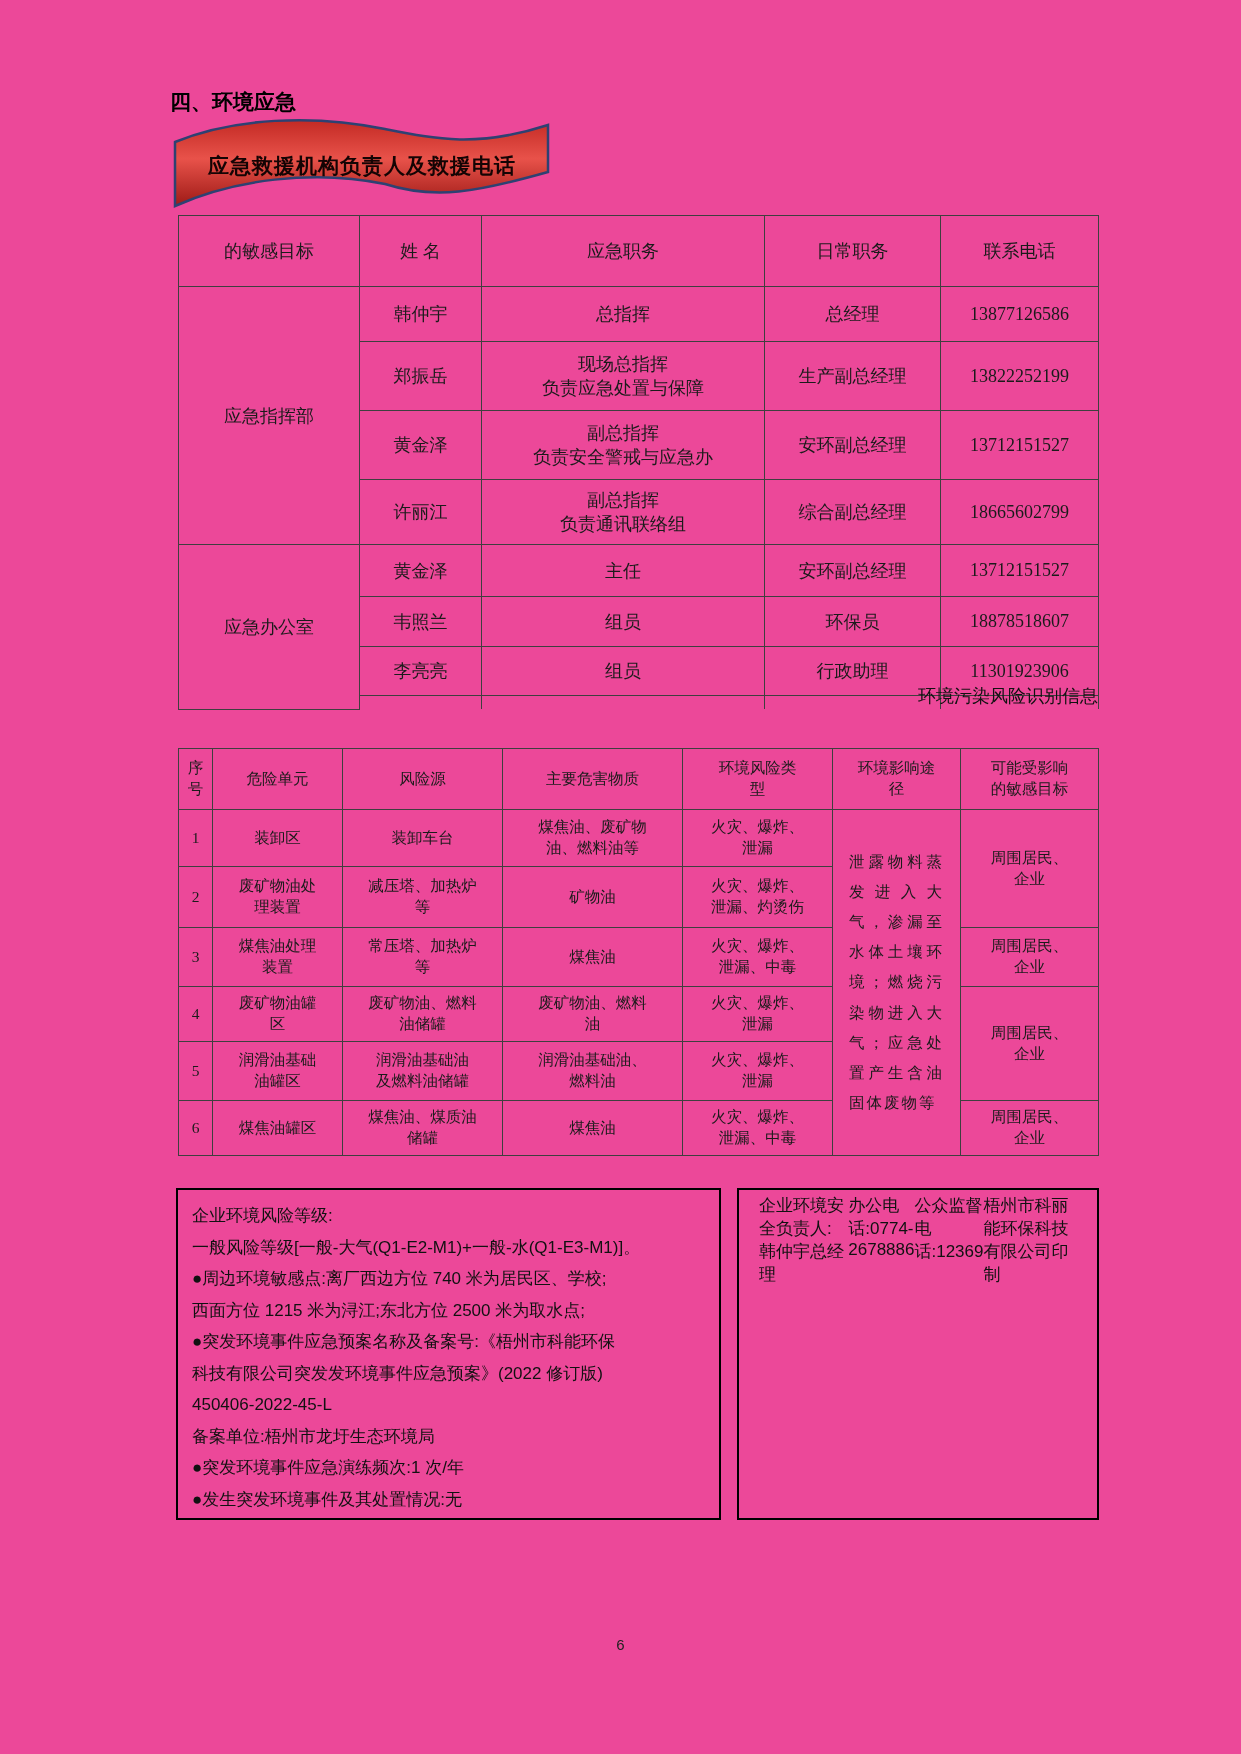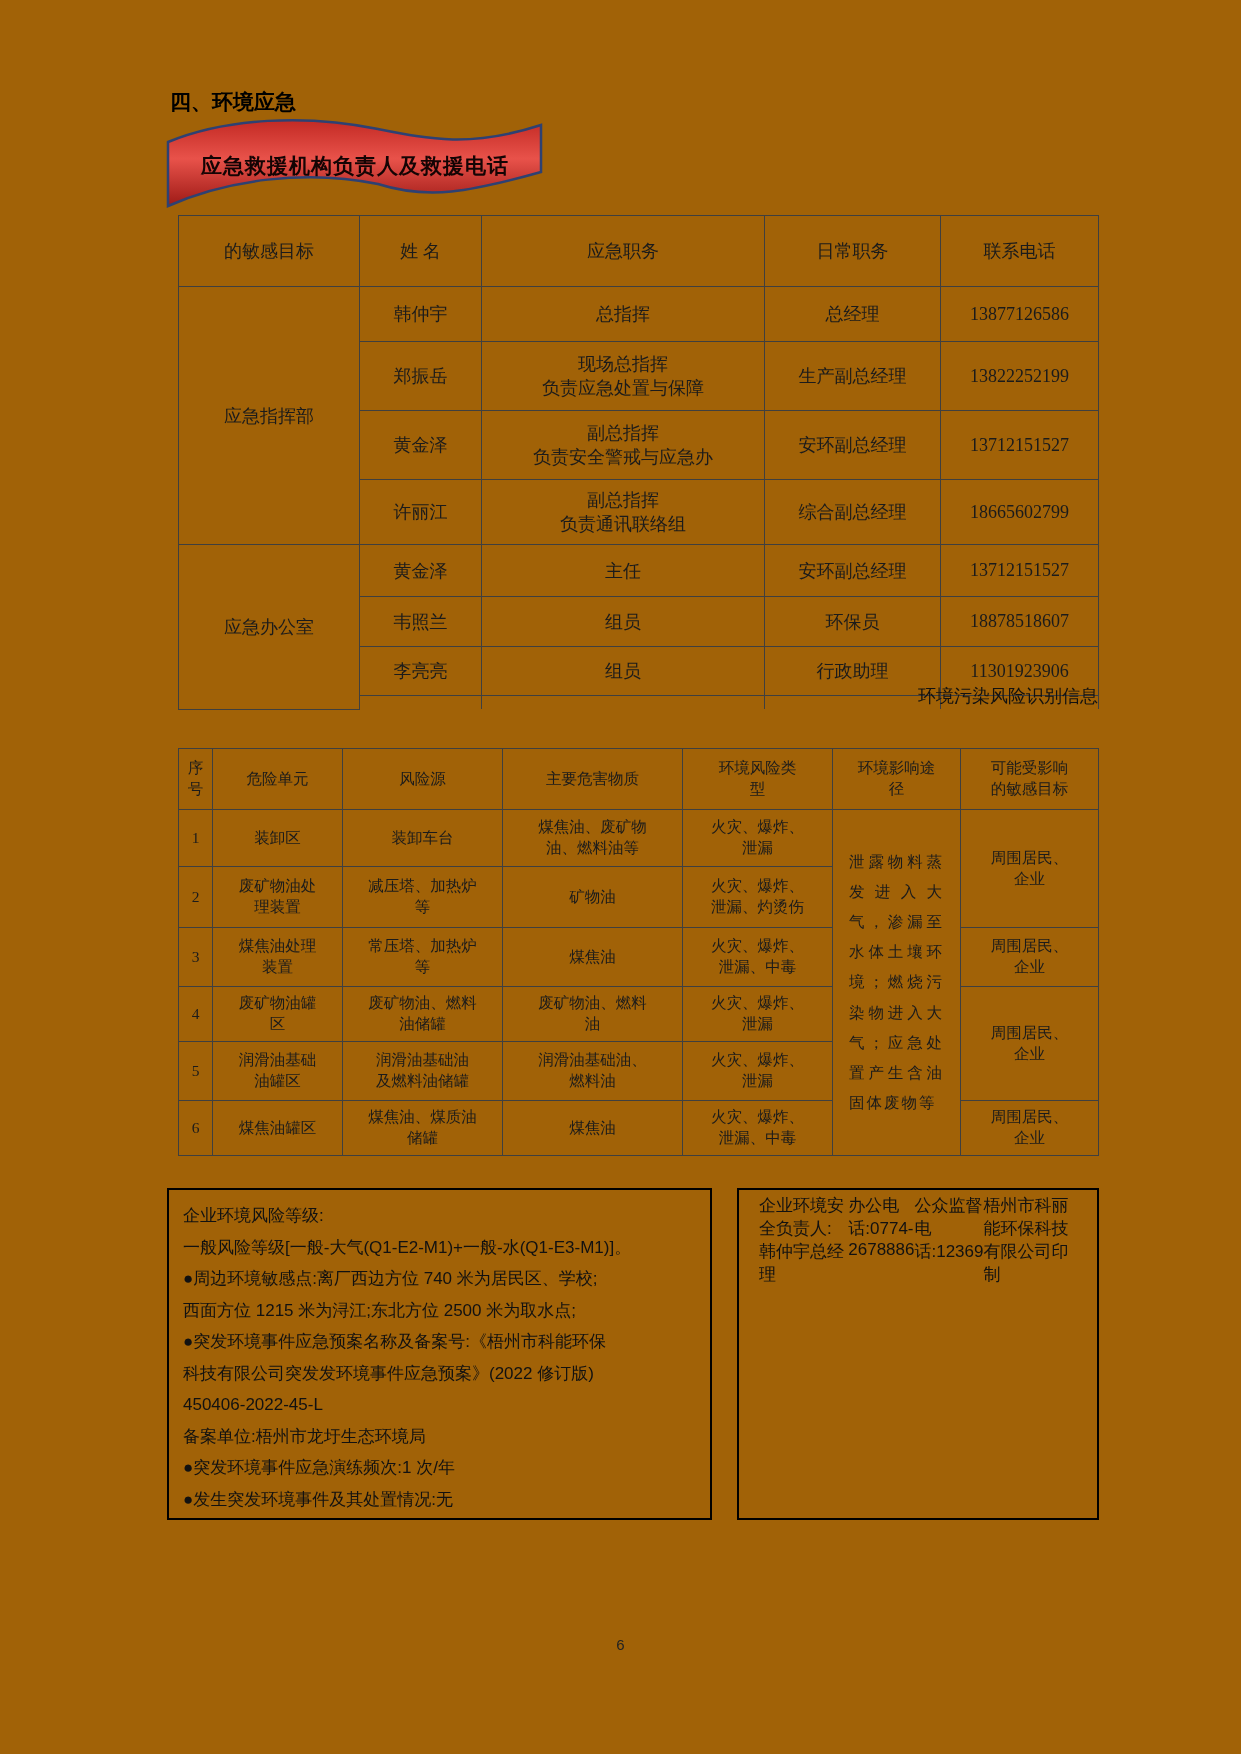--- a/index.html
+++ b/index.html
@@ -1,27 +1,27 @@
 <!DOCTYPE html>
 <html><head>
 <meta charset="utf-8">
 <style>
   html,body { margin:0; padding:0; background:#ffffff; }
   .page {
-    position:relative; width:1241px; height:1754px; background:#a16207;
+    position:relative; width:1241px; height:1754px; background:#ec4899;
     font-family:"Liberation Serif","DejaVu Serif",serif; color:#1b1b1b;
     overflow:hidden;
   }
   .doc-title {
     position:absolute; left:170px; top:88px;
     font-family:"Liberation Sans","DejaVu Sans",sans-serif;
     font-weight:bold; font-size:21px; color:#000;
   }
   
-  .banner { position:absolute; left:166px; top:112px; width:378px; height:98px; }
+  .banner { position:absolute; left:173px; top:112px; width:378px; height:98px; }
   .banner svg { position:absolute; left:0; top:0; }
   .banner-text {
     position:absolute; left:24px; top:40px; width:330px;
     font-size:21px; font-weight:bold; color:#140404; letter-spacing:1px;
     text-align:center; white-space:nowrap;
   }
   
   table { border-collapse:collapse; table-layout:fixed; }
   td, th {
     border:1px solid #3f3f3f; text-align:center; vertical-align:middle;
@@ -51,21 +51,21 @@
   .t2 tr.r6 td { height:54px; }
   .t2 .pathway {
     text-align:justify; padding:8px 16px; letter-spacing:2px; line-height:1.95;
   }
   
   .box {
     position:absolute; top:1188px; height:332px; border:2px solid #000;
     font-family:"Liberation Sans","DejaVu Sans",sans-serif;
     font-size:17px; color:#111; box-sizing:border-box;
   }
-  .box-left  { left:167px; width:545px; padding:10px 14px; }
+  .box-left  { left:176px; width:545px; padding:10px 14px; }
   .box-left .line { line-height:31.5px; }
   .box-right { left:737px; width:362px; display:flex; flex-direction:row;
                justify-content:space-evenly; padding:4px 20px; }
   .page-num {
     position:absolute; left:0; top:1636px; width:100%; text-align:center;
     font-family:"Liberation Sans","DejaVu Sans",sans-serif; font-size:15px; color:#222;
   }
 </style>
 </head>
 <body>

